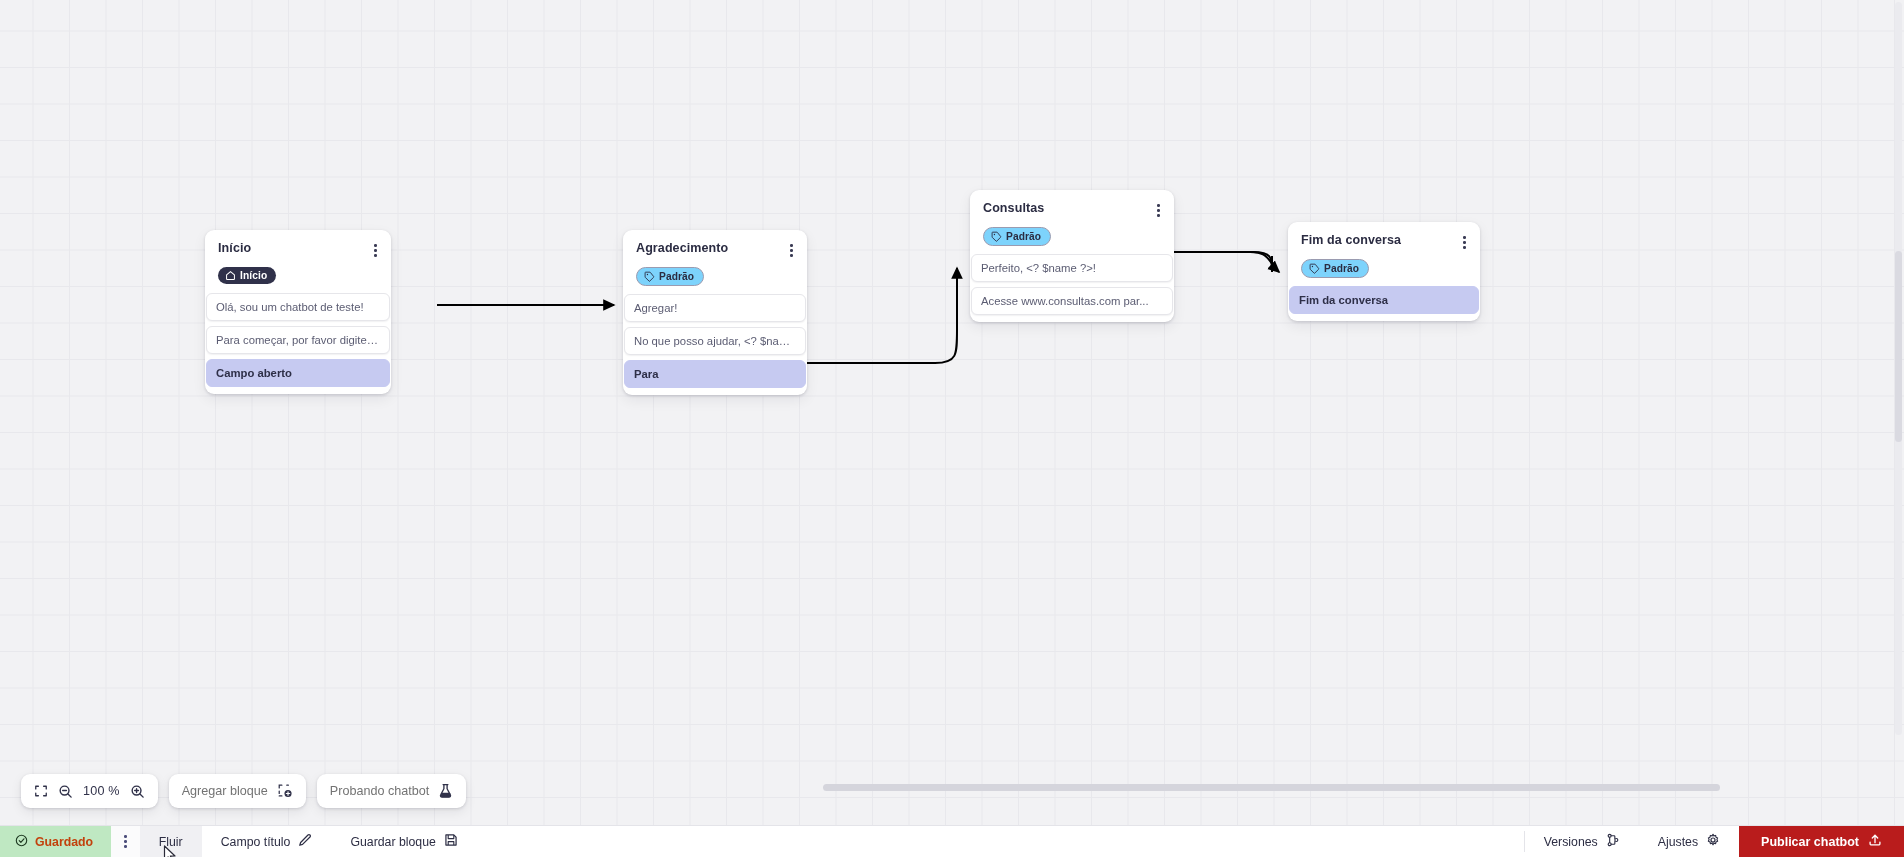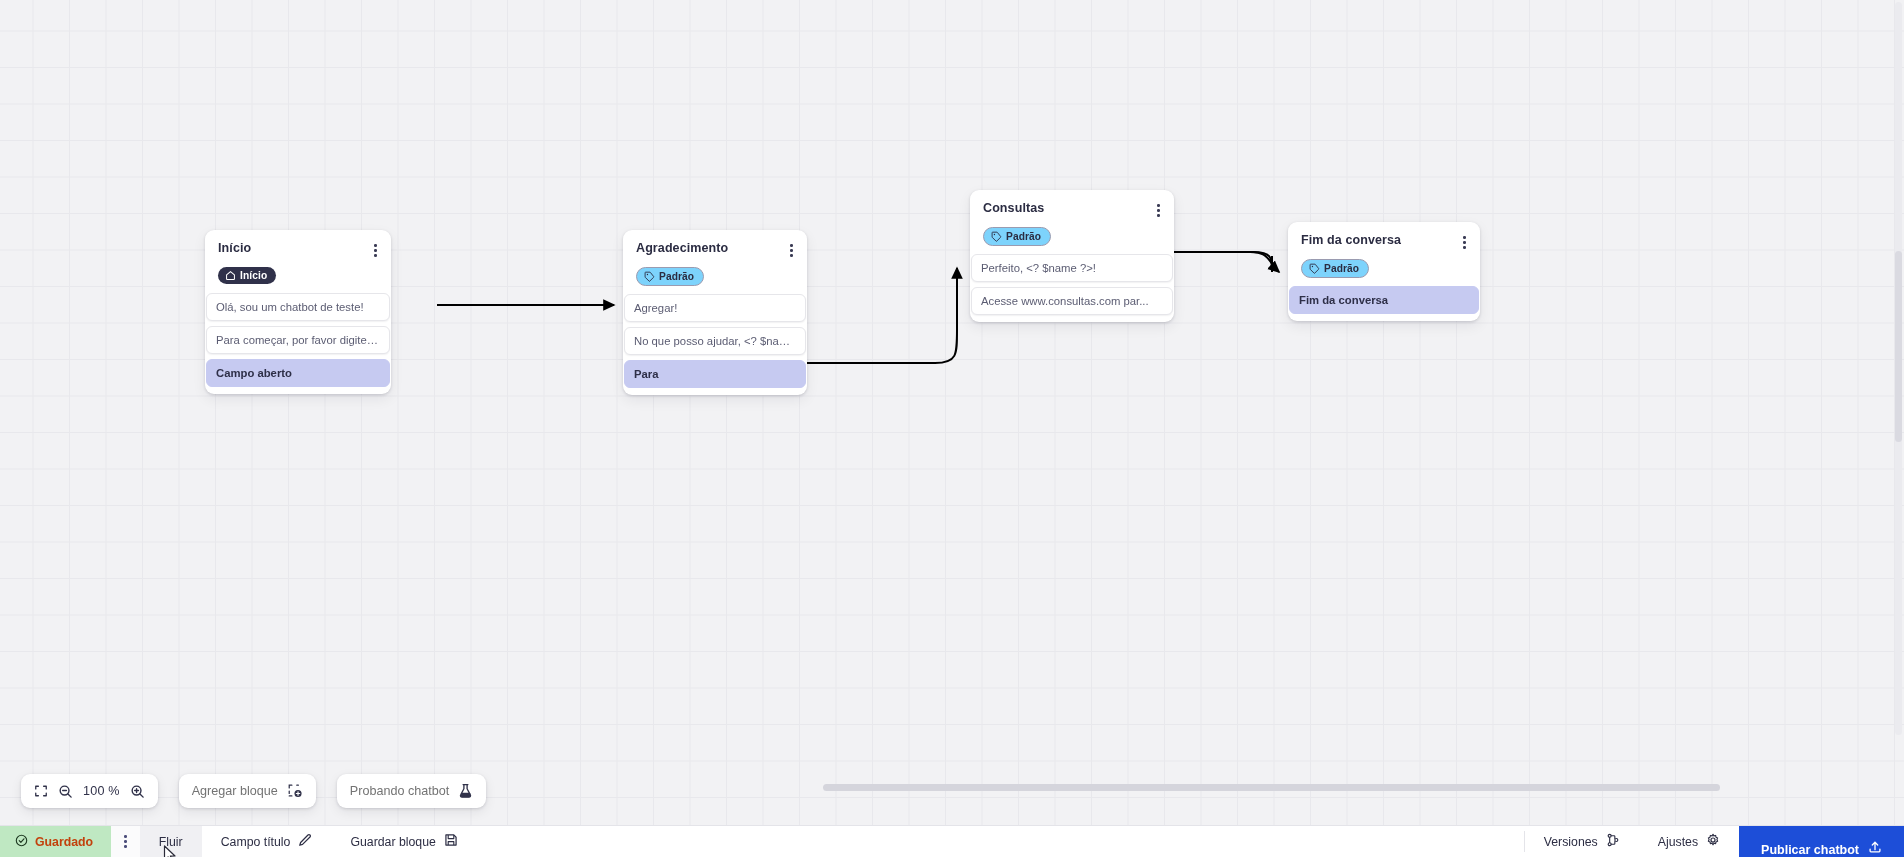--- a/index.html
+++ b/index.html
@@ -79,21 +79,21 @@
 
   
   #node-inicio        { left: 205px; top: 230px;  width: 186px; }
   #node-agradecimento { left: 623px; top: 230px;  width: 184px; }
   #node-consultas     { left: 970px; top: 190px;  width: 204px; }
   #node-fim           { left: 1288px; top: 222px; width: 192px; }
 
   
   #toolbar {
     position: absolute; left: 21px; bottom: 49px;
-    display: flex; align-items: center; gap: 21px; z-index: 6;
+    display: flex; align-items: center; gap: 11px; z-index: 6;
   }
   .tb-group {
     background: #ffffff; border-radius: 9px;
     box-shadow: 0 1px 3px rgba(20,20,40,.15), 0 4px 12px rgba(20,20,40,.08);
     height: 34px; display: flex; align-items: center;
     padding: 0 13px; gap: 10px;
   }
   .tb-btn {
     display: flex; align-items: center; gap: 9px;
     font-size: 12.6px; color: #737373; font-weight: 400; cursor: pointer;
@@ -121,22 +121,22 @@
   .bb-dots i { width: 2.7px; height: 2.7px; border-radius: 50%; background: #4b4d7a; }
   .bb-item {
     display: flex; align-items: center; gap: 8px;
     padding: 0 19px; font-size: 12.3px; color: #2d2e44;
     cursor: pointer; white-space: nowrap;
   }
   .bb-item.hovered { background: #f0f0f3; font-weight: 400; }
   .bb-sep { width: 1px; background: #e4e4e9; margin: 5px 0; }
   #bb-right { margin-left: auto; display: flex; align-items: stretch; }
   #publish-btn {
-    display: flex; align-items: flex-end; gap: 9px;
-    background: #1d4ed8; color: #ffffff;
+    display: flex; align-items: center; gap: 9px;
+    background: #b91c1c; color: #ffffff;
     font-size: 12.5px; font-weight: 700;
     padding: 0 22px; cursor: pointer; white-space: nowrap;
   }
 
   
   #vscroll {
     position: absolute; right: 2px; top: 2px; width: 7px; bottom: 90px;
     background: #ebebef; border-radius: 4px; z-index: 5;
   }
   #vthumb { position: absolute; top: 34%; height: 26%; left: 0; right: 0;

